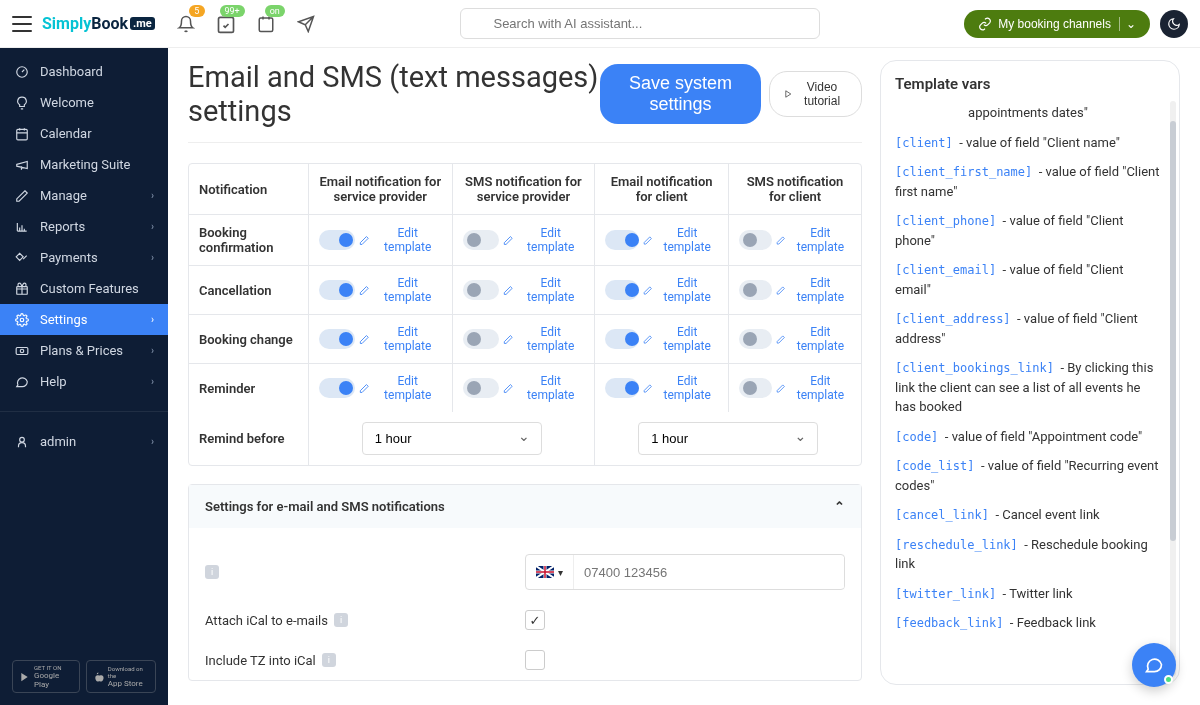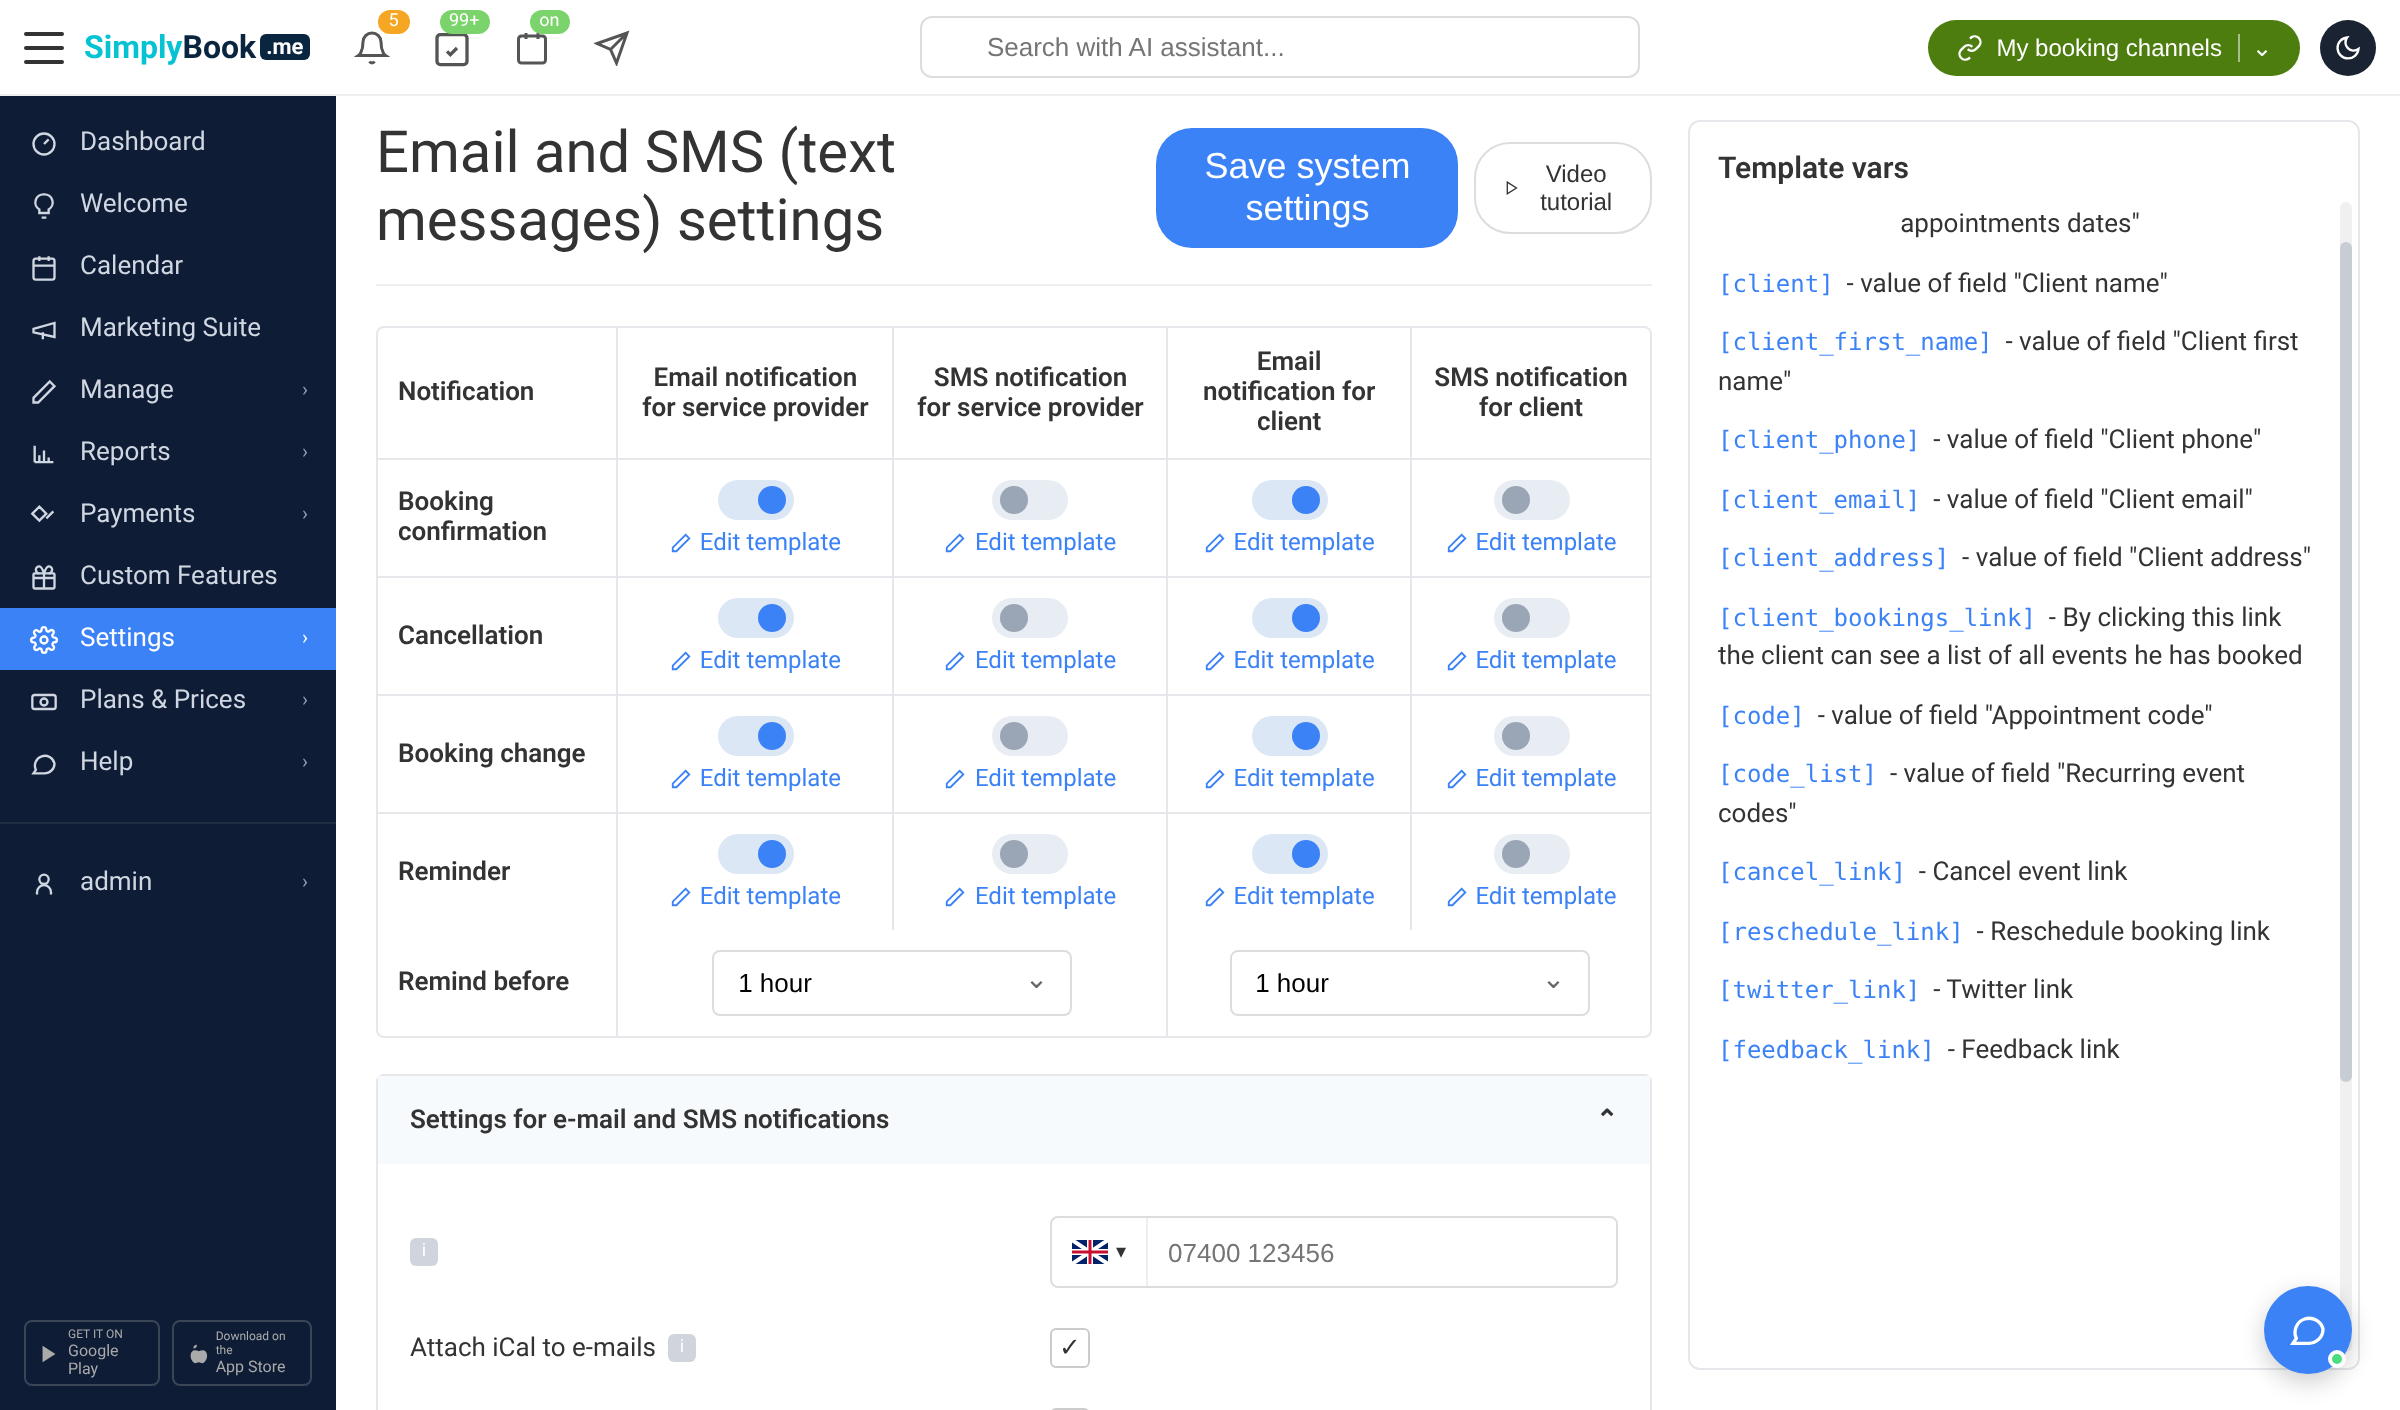--- a/index.html
+++ b/index.html
@@ -49,21 +49,21 @@
 .save-btn { background: #3b82f6; color: white; border: none; border-radius: 18px; padding: 9px 18px; font-size: 18px; font-weight: 500; cursor: pointer; }
 .tutorial-btn { background: white; border: 1px solid #ddd; border-radius: 18px; padding: 8px 14px; font-size: 12px; cursor: pointer; display: flex; align-items: center; gap: 5px; color: #333; }
 
 
 .notif-table { width: 100%; border: 1px solid #e5e7eb; border-radius: 4px; border-collapse: separate; border-spacing: 0; }
 .notif-table th, .notif-table td { border-right: 1px solid #e5e7eb; border-bottom: 1px solid #e5e7eb; padding: 10px 10px; text-align: center; font-size: 13px; }
 .notif-table th:last-child, .notif-table td:last-child { border-right: none; }
 .notif-table tr:last-child td { border-bottom: none; }
 .notif-table th { font-weight: 600; color: #333; vertical-align: middle; }
 .notif-table th:first-child, .notif-table td:first-child { text-align: left; font-weight: 600; color: #333; width: 120px; }
-.toggle-cell { display: flex; flex-direction: column; align-items: center; gap: 4px; }
+.toggle-cell { display: flex; flex-direction: row; align-items: center; gap: 4px; }
 .toggle { width: 38px; height: 20px; border-radius: 10px; background: #dce7f5; position: relative; cursor: pointer; display: inline-block; }
 .toggle.on .knob { left: 20px; background: #3b82f6; }
 .toggle .knob { position: absolute; width: 14px; height: 14px; border-radius: 50%; background: #9aa5b5; top: 3px; left: 4px; transition: left .2s; }
 .toggle.off { background: #e8edf3; }
 .toggle.off .knob { background: #9aa5b5; left: 4px; }
 .edit-link { color: #3b82f6; font-size: 12px; display: inline-flex; align-items: center; gap: 4px; cursor: pointer; }
 .remind-select { border: 1px solid #ddd; border-radius: 4px; padding: 8px 30px 8px 12px; font-size: 13px; background: white; appearance: none; width: 180px; position: relative; }
 .select-wrap { position: relative; display: inline-block; }
 .select-wrap::after { content: "⌄"; position: absolute; right: 12px; top: 6px; color: #666; pointer-events: none; font-size: 14px; }
 
@@ -75,21 +75,21 @@
 .form-label { width: 320px; font-size: 13px; color: #333; display: flex; align-items: center; gap: 6px; }
 .info-icon { width: 14px; height: 14px; background: #d0d5dd; border-radius: 3px; display: inline-flex; align-items: center; justify-content: center; font-size: 9px; color: white; }
 .form-control { flex: 1; }
 .phone-input { display: flex; align-items: center; border: 1px solid #ddd; border-radius: 4px; overflow: hidden; height: 36px; }
 .flag-sel { padding: 0 10px; display: flex; align-items: center; gap: 4px; border-right: 1px solid #eee; height: 100%; cursor: pointer; }
 .phone-input input { border: none; padding: 8px 10px; flex: 1; font-size: 13px; outline: none; }
 .checkbox { width: 20px; height: 20px; border: 1px solid #ccc; border-radius: 3px; display: flex; align-items: center; justify-content: center; cursor: pointer; }
 .checkbox.checked::after { content: "✓"; color: #333; font-size: 13px; }
 
 
-.vars-panel { width: 336px; border: 1px solid #e5e7eb; border-radius: 6px; padding: 14px; position: relative; }
+.vars-panel { width: 300px; border: 1px solid #e5e7eb; border-radius: 16px; padding: 14px; position: relative; }
 .vars-title { font-weight: 600; font-size: 15px; margin-bottom: 10px; color: #333; }
 .vars-scroll { max-height: 540px; overflow-y: auto; padding-right: 4px; }
 .var-item { font-size: 13px; margin-bottom: 10px; line-height: 1.5; }
 .var-item code { color: #3b82f6; font-family: Menlo, Consolas, monospace; font-size: 12px; }
 .var-desc { color: #333; }
 .vars-scrollbar-track { position: absolute; right: 3px; top: 40px; bottom: 8px; width: 6px; background: #f0f0f0; border-radius: 3px; }
 .vars-scrollbar-thumb { position: absolute; right: 3px; top: 60px; width: 6px; height: 420px; background: #c8cdd4; border-radius: 3px; }
 
 
 .chat-fab { position: fixed; bottom: 18px; right: 24px; width: 44px; height: 44px; border-radius: 50%; background: #3b82f6; box-shadow: 0 4px 12px rgba(0,0,0,0.2); display: flex; align-items: center; justify-content: center; color: white; cursor: pointer; }

